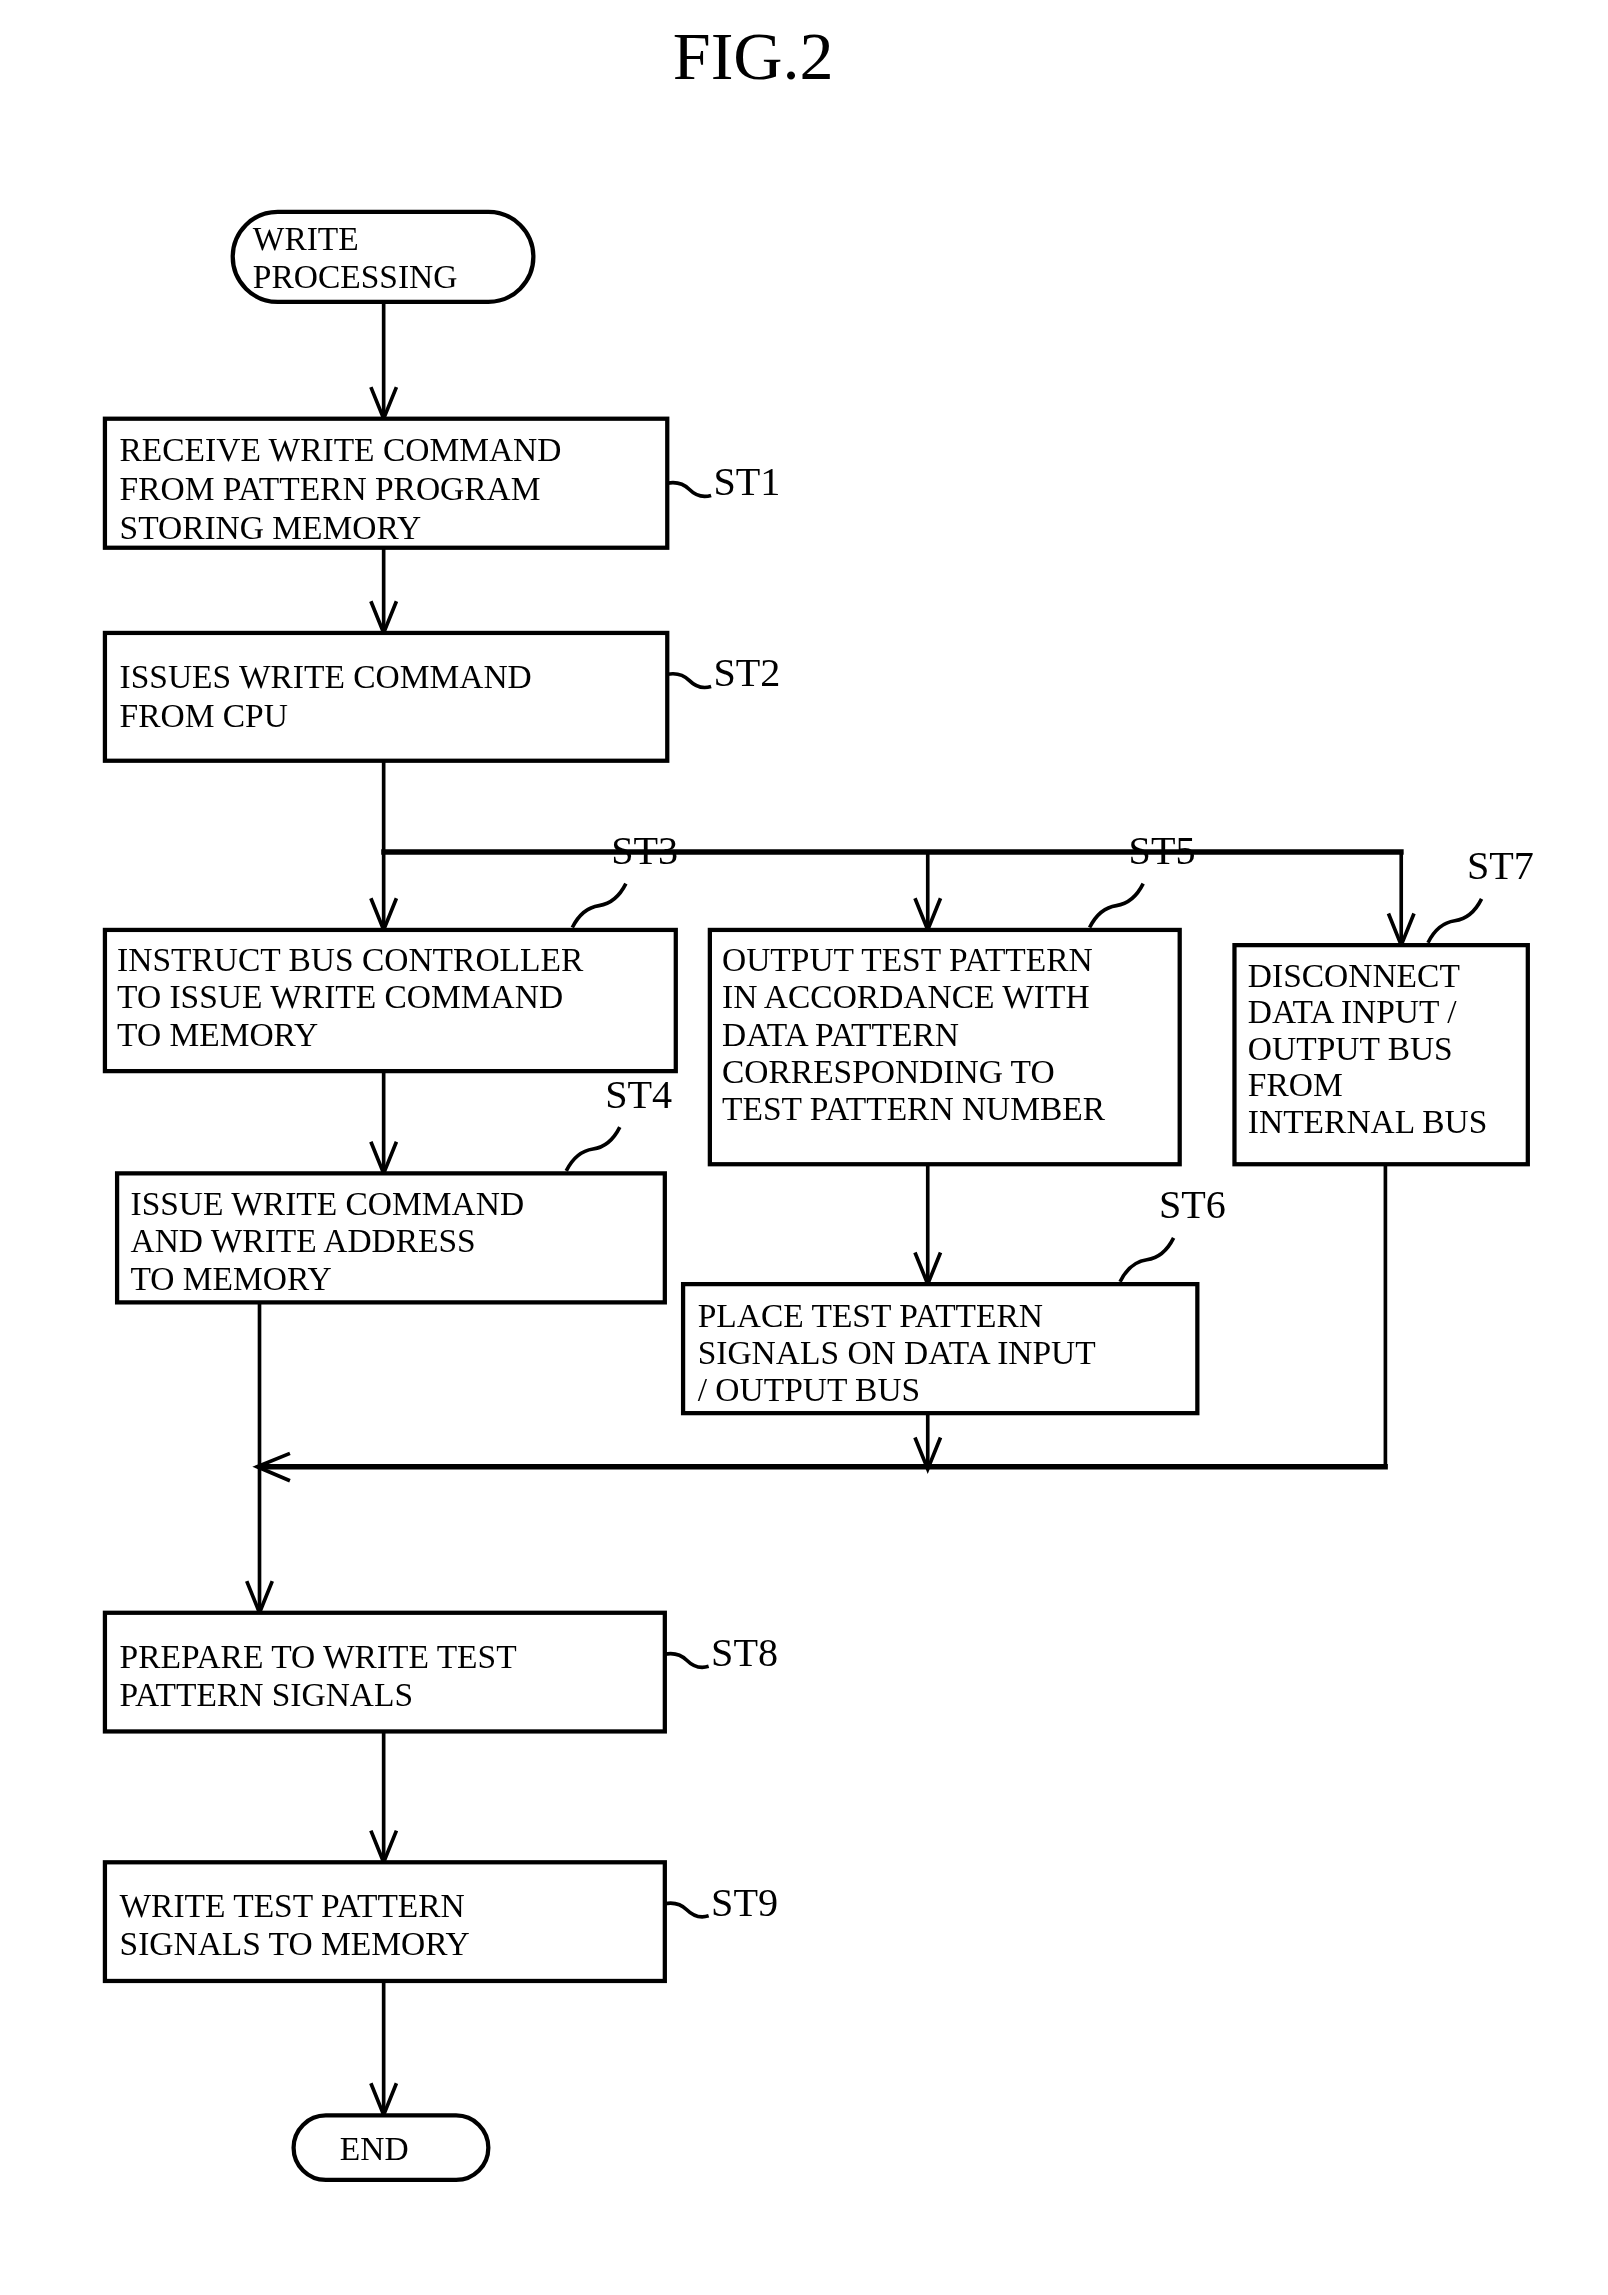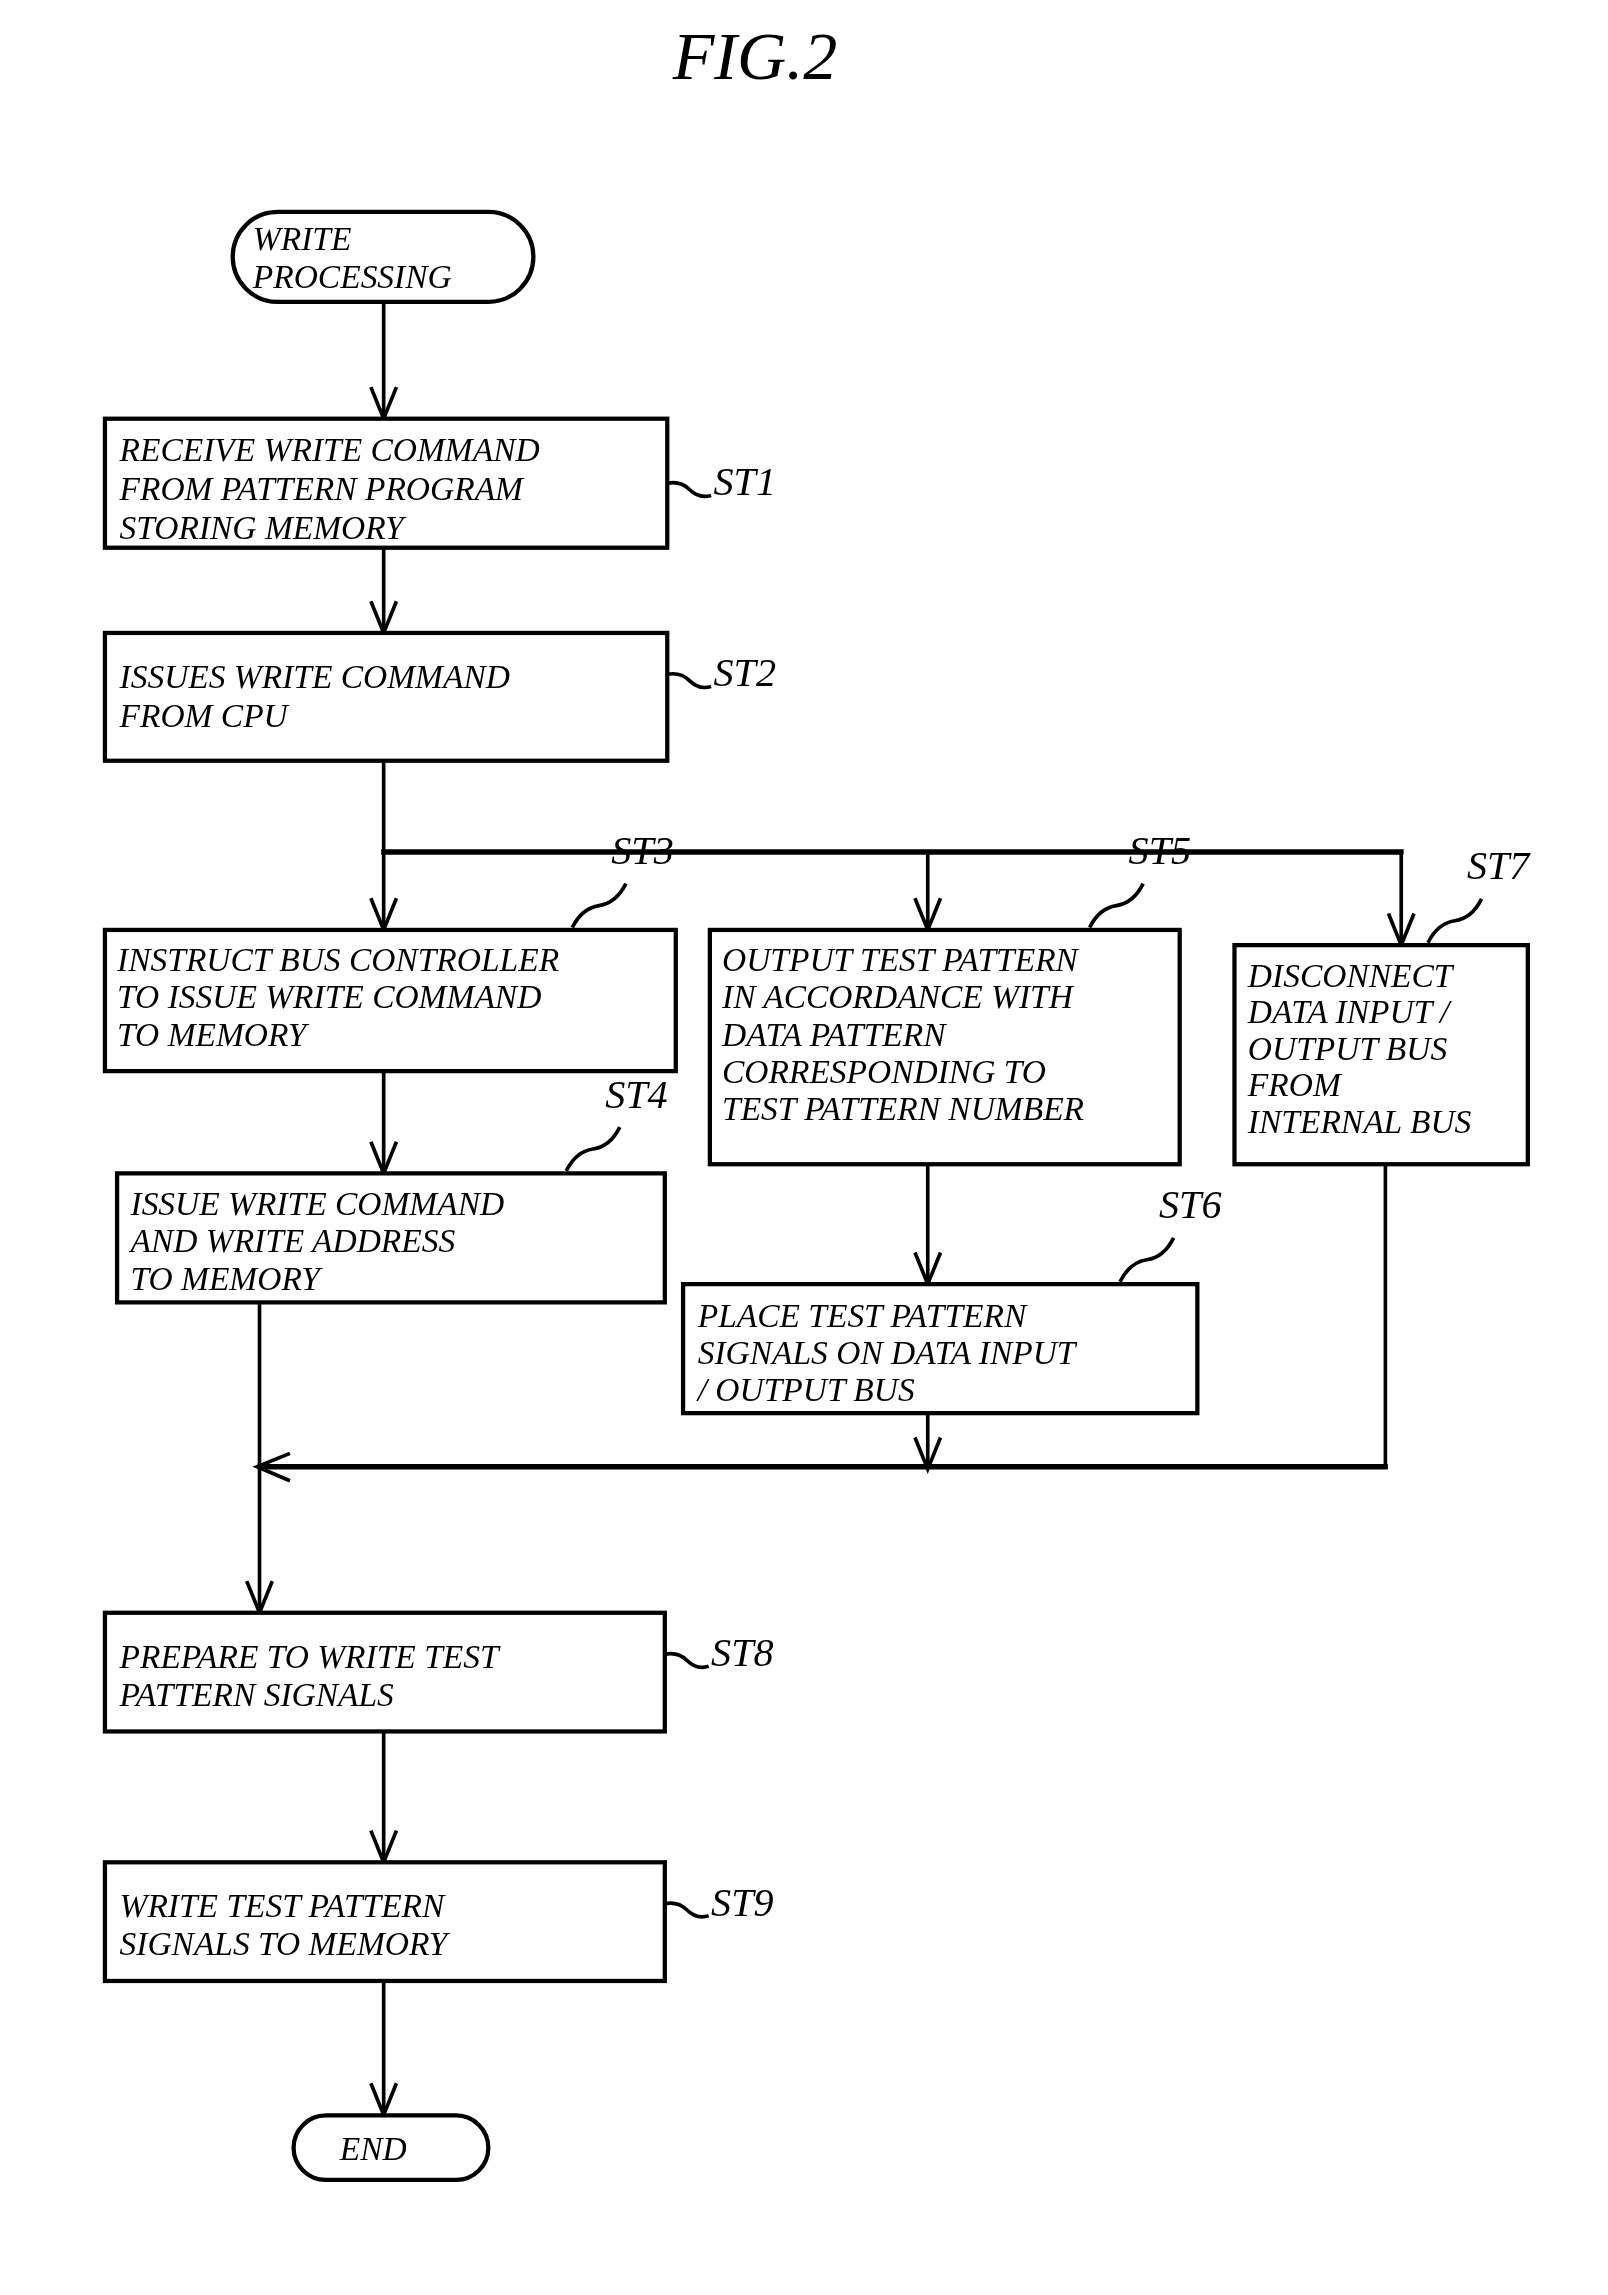--- a/index.html
+++ b/index.html
@@ -10,21 +10,20 @@
   }
   body {
     font-family: "Liberation Serif", "DejaVu Serif", serif;
   }
   #page {
     position: relative;
     width: 1609px;
     height: 2295px;
     background: #ffffff;
     overflow: hidden;
-    font-style: italic;
   }
   svg.canvas {
     position: absolute;
     top: 0;
     left: 0;
     width: 1609px;
     height: 2295px;
   }
   .fig-title {
     font-family: "Liberation Serif", "DejaVu Serif", serif;

